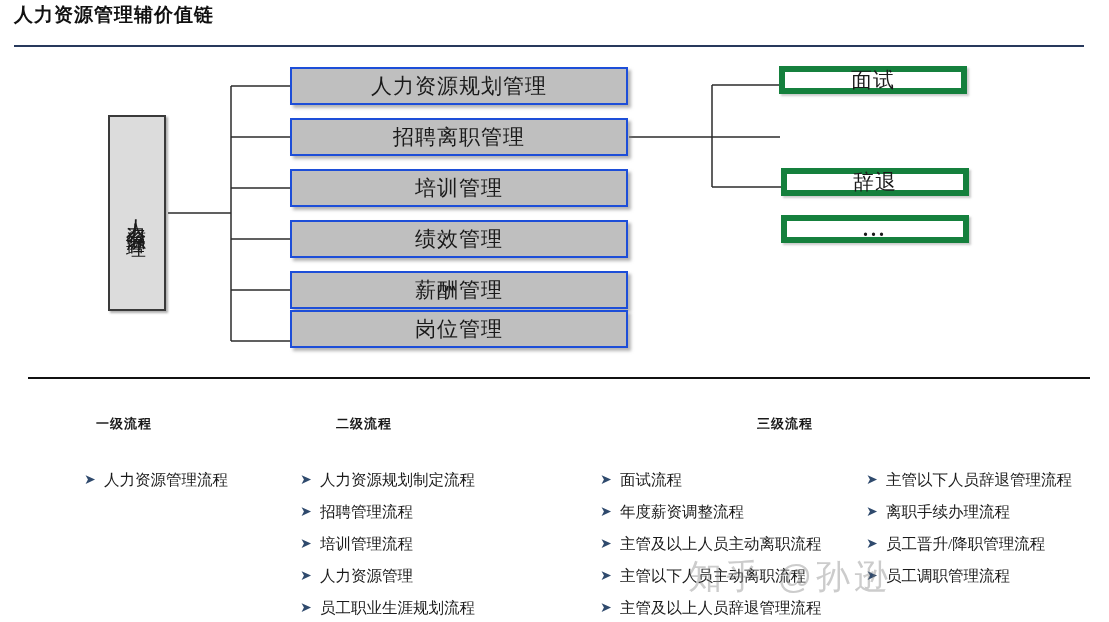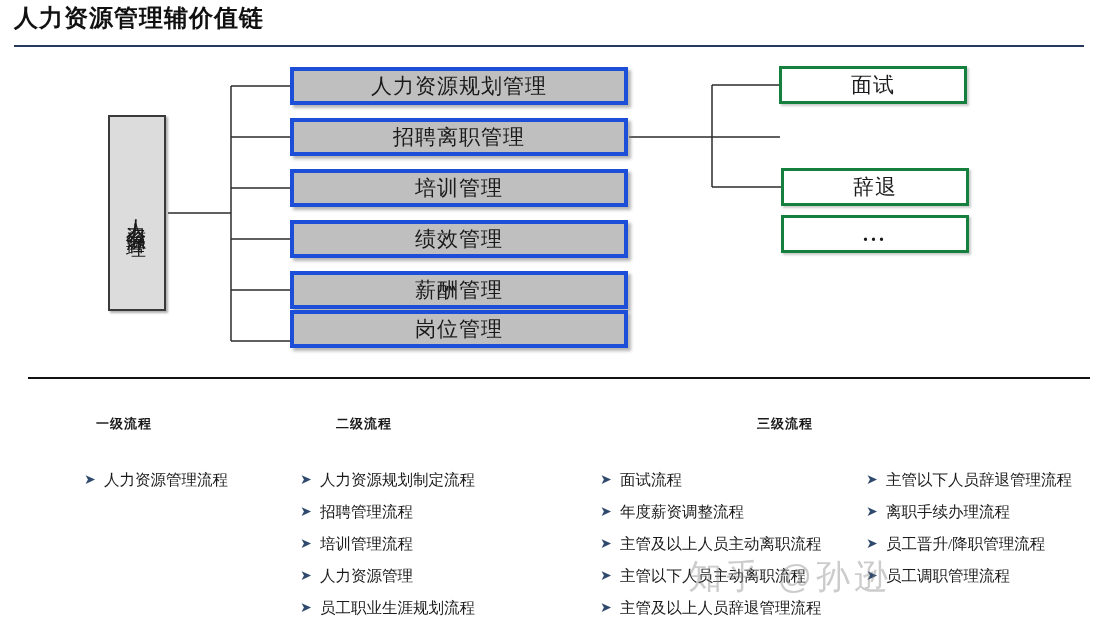--- a/index.html
+++ b/index.html
@@ -16,21 +16,21 @@
     color: #1a1a1a;
   }
 
   
   .page-title {
     position: absolute;
     left: 14px;
     top: 2px;
     font-family: "Liberation Sans", "DejaVu Sans", sans-serif;
     font-weight: bold;
-    font-size: 24px;
+    font-size: 19px;
     letter-spacing: 1px;
     color: #111111;
     white-space: nowrap;
   }
   .title-rule {
     position: absolute;
     left: 14px;
     top: 45px;
     width: 1070px;
     height: 0;
@@ -78,30 +78,30 @@
     letter-spacing: 4px;
     font-size: 20px;
     padding-top: 4px;
   }
 
   .l2-box {
     left: 290px;
     width: 338px;
     height: 38px;
     background: #bfbfbf;
-    border: 4px solid #1d4ed8;
+    border: 2px solid #1d4ed8;
     box-shadow: 3px 3px 3px rgba(120,120,120,0.55);
   }
 
   .l3-box {
     left: 779px;
     width: 188px;
-    height: 38px;
+    height: 28px;
     background: #ffffff;
-    border: 3px solid #15803d;
+    border: 6px solid #15803d;
     box-shadow: 2px 2px 2px rgba(150,150,150,0.5);
   }
   .l3-box.wide {
     left: 781px;
     width: 188px;
   }
   .l3-box.dots {
     font-size: 20px;
     letter-spacing: 3px;
     font-weight: bold;

